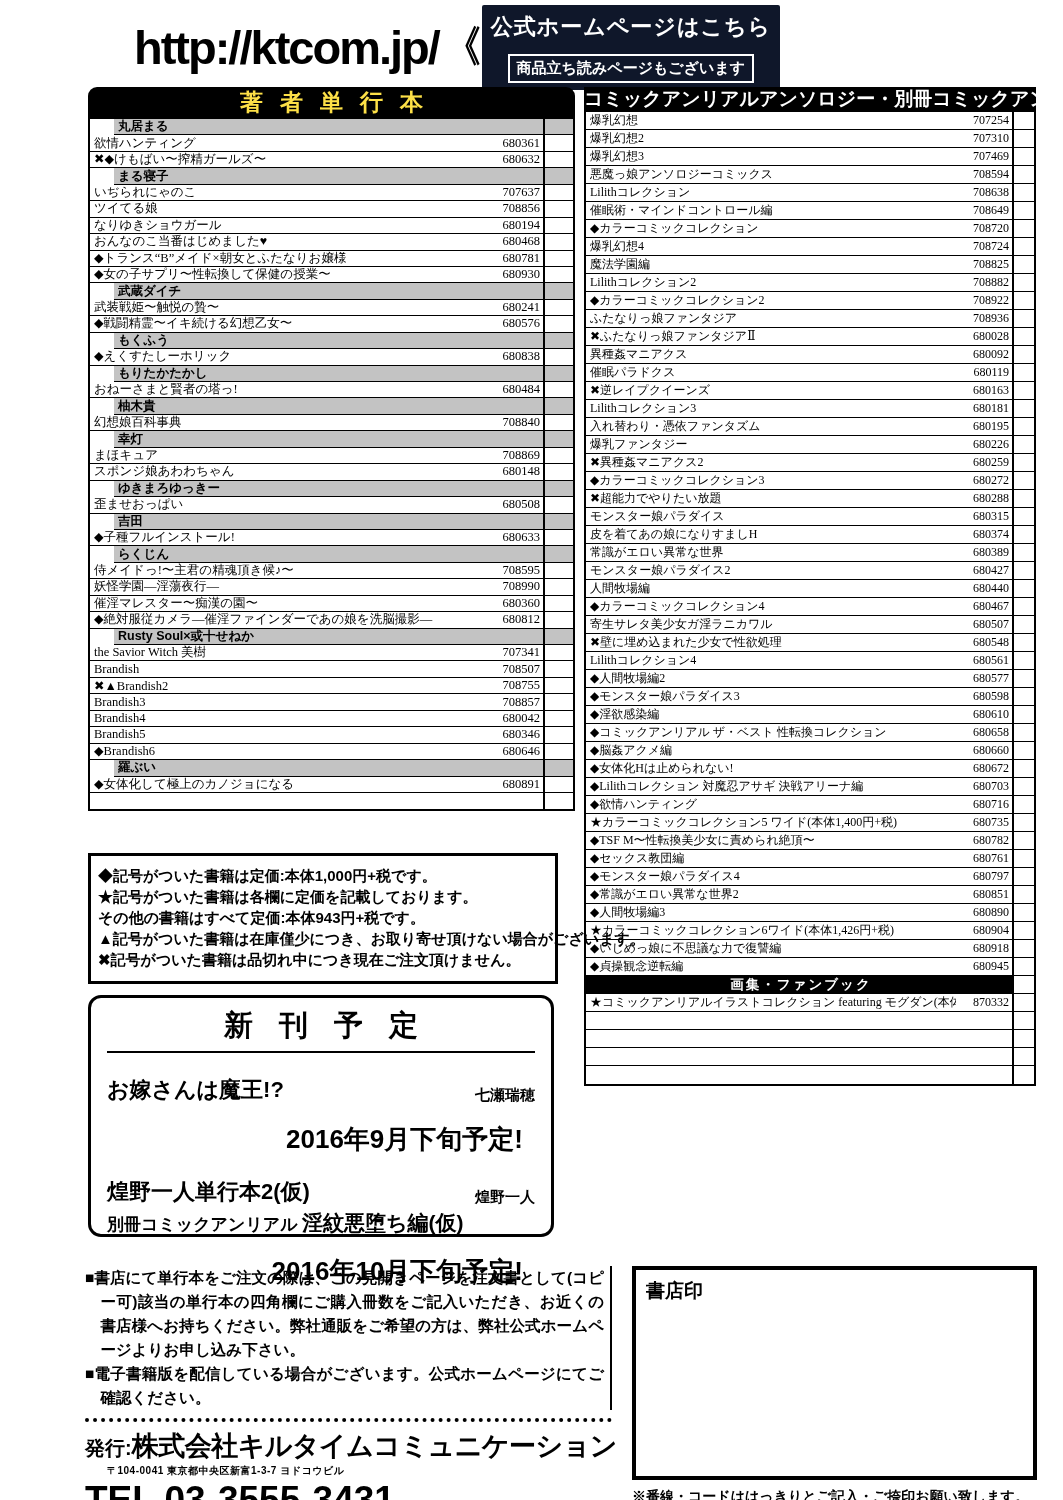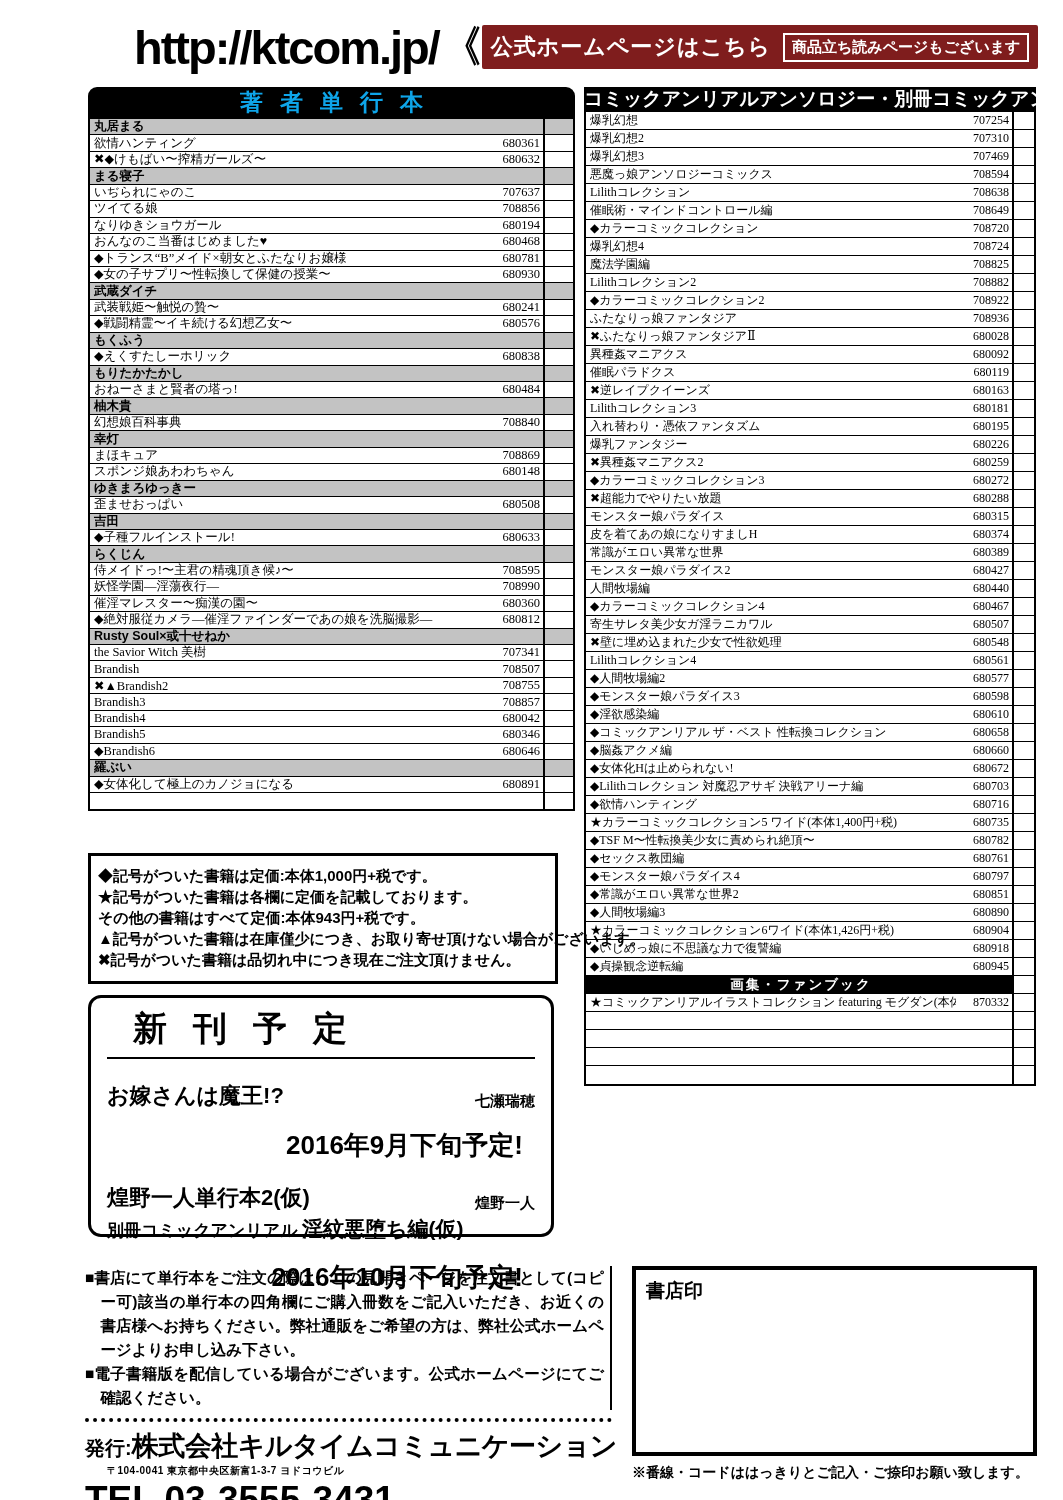--- a/index.html
+++ b/index.html
@@ -5,59 +5,59 @@
   * { margin:0; padding:0; box-sizing:border-box; }
   html,body { background:#fff; }
   body { width:1063px; height:1500px; font-family:"Liberation Sans", sans-serif; color:#000; overflow:hidden; }
   .page { position:relative; width:1063px; height:1500px; background:#fff; padding:14px 26px 0 88px; }
 
   
   .top { display:flex; align-items:center; height:66px;margin-left:40px; }
   .url { font-size:47px; font-weight:900; letter-spacing:-2px; white-space:nowrap; padding-left:6px; }
   .banner-wrap { display:flex; align-items:center; margin-left:8px; }
   .chevron { font-size:34px; font-weight:900; margin-right:1px; transform:scaleY(1.25); }
-  .banner { background:#7f1d1d; color:#fff; border-radius:2px; display:flex; align-items:center; gap:12px; padding:7px 9px; white-space:nowrap; }
+  .banner { background:#0f172a; color:#fff; border-radius:2px; display:flex; align-items:center; gap:12px; padding:7px 9px; white-space:nowrap;flex-direction:column; }
   .banner-label { font-size:22px; font-weight:800; letter-spacing:1px; }
   .banner-sub { border:2px solid #fff; padding:3px 7px; font-size:15px; font-weight:800; }
 
   
   .cols { display:flex; gap:9px; margin-top:7px; align-items:flex-start; }
   .col-left { width:487px; }
   .col-right { width:452px; }
 
-  .ttl-left { background:#000; color:#0ea5e9; height:31px; line-height:31px; text-align:center;
+  .ttl-left { background:#000; color:#fde047; height:31px; line-height:31px; text-align:center;
               font-size:23px; font-weight:800; letter-spacing:17px; padding-left:17px;
               border-radius:9px 9px 0 0; }
   .ttl-right { background:#000; color:#fff; height:24px; line-height:24px; text-align:center;
                font-size:19px; font-weight:800; letter-spacing:0px; white-space:nowrap; overflow:hidden; }
 
   .btable { border:2px solid #000; border-top:1px solid #000; }
   .trow { display:grid; border-bottom:1px solid #000; align-items:center; overflow:hidden; }
   .trow:last-child { border-bottom:none; }
   .left-t .trow { grid-template-columns:1fr 62px 30px; height:16.45px; }
   .right-t .trow { grid-template-columns:1fr 56px 22px; height:18px; }
   .cell { height:100%; display:flex; align-items:center; overflow:hidden; }
   .tl { font-family:"Liberation Serif","DejaVu Serif",serif; font-size:12.5px; padding-left:4px; white-space:nowrap; }
   .right-t .tl { font-size:12px; }
   .code { font-family:"Liberation Serif","DejaVu Serif",serif; font-size:12.5px; justify-content:flex-end; padding-right:3px; }
   .right-t .code { font-size:12px; }
   .qty { border-left:2px solid #000; background:#fff; }
   .span2 { grid-column:1 / 3; }
   .trow.section .span2 { font-family:"Liberation Sans",sans-serif; font-weight:bold; font-size:12.5px; padding-left:4px; }
-  .trow.section { background:#c3c3c3; }
+  .trow.section { background:#c3c3c3;margin-left:24px; }
   .trow.section .qty { background:#c3c3c3; }
   .trow.header .span2 { background:#000; color:#fff; font-weight:bold; font-size:13.5px; justify-content:center; letter-spacing:2px; }
 
   
   .notes { margin-top:42px; width:470px; border:3px solid #000; padding:9px 7px 11px 7px; }
   .note-line { font-size:15px; font-weight:bold; line-height:21px; white-space:nowrap; }
 
   
   .upcoming { margin-top:11px; width:466px; height:242px; border:3px solid #000; border-radius:13px; padding:8px 16px 0 16px; }
-  .up-title { font-size:34px; font-weight:800; letter-spacing:26px; padding-left:26px;
+  .up-title { text-align:center; font-size:29px; font-weight:800; letter-spacing:26px; padding-left:26px;
               border-bottom:2px solid #000; padding-bottom:5px; }
   .up-entry1 { margin-top:22px; display:flex; justify-content:space-between; align-items:flex-end; }
   .up-book { font-size:22px; font-weight:800; }
   .up-author { font-size:15px; font-weight:800; }
   .up-date { text-align:right; font-size:26px; font-weight:800; padding-right:12px; margin-top:17px; }
   .up-entry2 { margin-top:20px; display:flex; justify-content:space-between; align-items:flex-end; }
   .up-sub { margin-top:2px; white-space:nowrap; }
   .up-sub-prefix { font-size:17px; font-weight:800; }
   .up-sub-main { font-size:21px; font-weight:800; }
 
@@ -66,21 +66,21 @@
   .bot-left { width:527px; }
   .instructions { border-right:2px solid #000; padding-right:6px; }
   .instr { font-size:15.5px; font-weight:bold; line-height:24px; text-align:justify; padding-left:1em; text-indent:-1em; }
   .dotline { border-top:4px dotted #000; margin:8px 0 6px 0; width:527px; }
   .pub-line { display:flex; align-items:baseline; white-space:nowrap; }
   .pub-label { font-size:20px; font-weight:900; }
   .pub-name { font-size:27px; font-weight:900; letter-spacing:-0.5px; }
   .pub-addr { font-size:10px; font-weight:bold; margin-left:22px; letter-spacing:0.5px; }
   .pub-tel { font-size:37px; font-weight:900; letter-spacing:0px; line-height:1.1; margin-top:2px; }
   .bot-right { margin-left:20px; width:422px; }
-  .stamp-box { border:4px solid #000; height:190px; padding:8px 10px; }
+  .stamp-box { border:4px solid #000; height:214px; padding:8px 10px; }
   .stamp-label { font-size:19px; font-weight:bold; }
   .stamp-note { margin-top:8px; font-size:14px; font-weight:bold; white-space:nowrap; }
 </style>
 </head>
 <body>
 
 <div class="page">
 
   <div class="top">
     <div class="url">http://ktcom.jp/</div>

